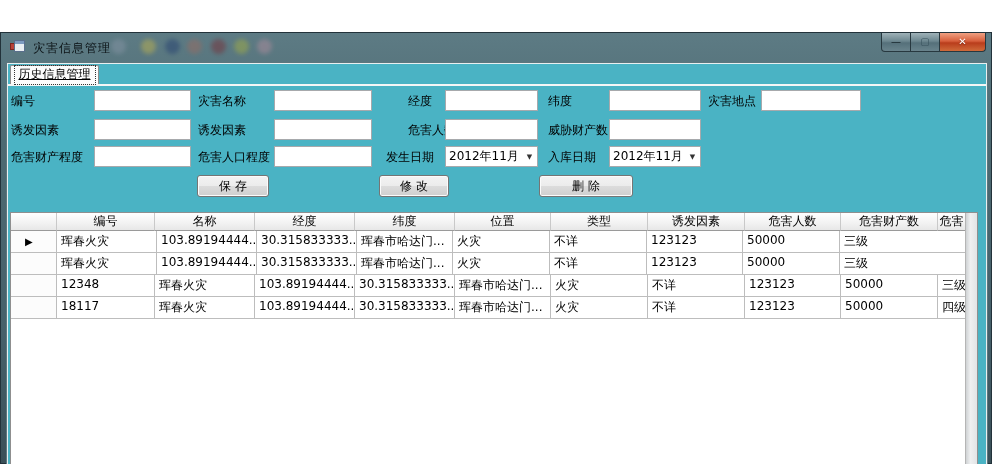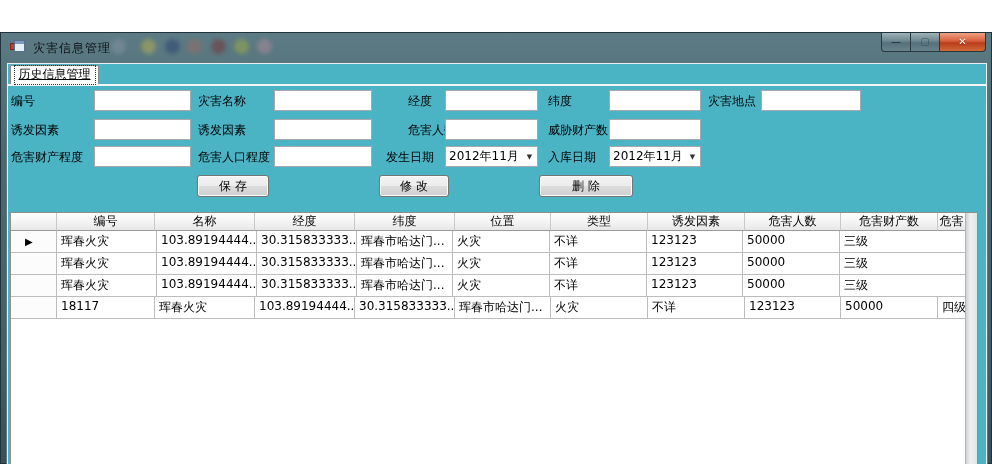--- a/index.html
+++ b/index.html
@@ -186,20 +186,21 @@
           <div class="dcell w5">珲春市哈达门...</div>
           <div class="dcell w6">火灾</div>
           <div class="dcell w7">不详</div>
           <div class="dcell w8">123123</div>
           <div class="dcell w9">50000</div>
           <div class="dcell w10">三级</div>
         </div>
 
         <div class="grow gdata">
           <div class="dcell selcell w0"></div>
+          <div class="dcell w1">12348</div>
           <div class="dcell w2">珲春火灾</div>
           <div class="dcell w3">103.89194444...</div>
           <div class="dcell w4">30.315833333...</div>
           <div class="dcell w5">珲春市哈达门...</div>
           <div class="dcell w6">火灾</div>
           <div class="dcell w7">不详</div>
           <div class="dcell w8">123123</div>
           <div class="dcell w9">50000</div>
           <div class="dcell w10">三级</div>
         </div>

